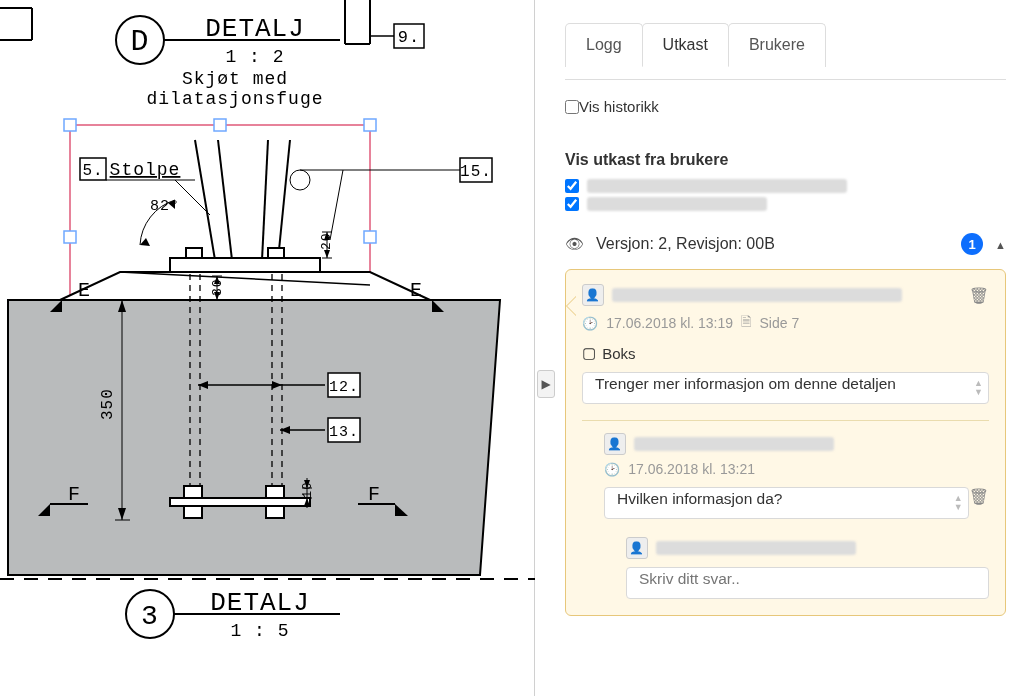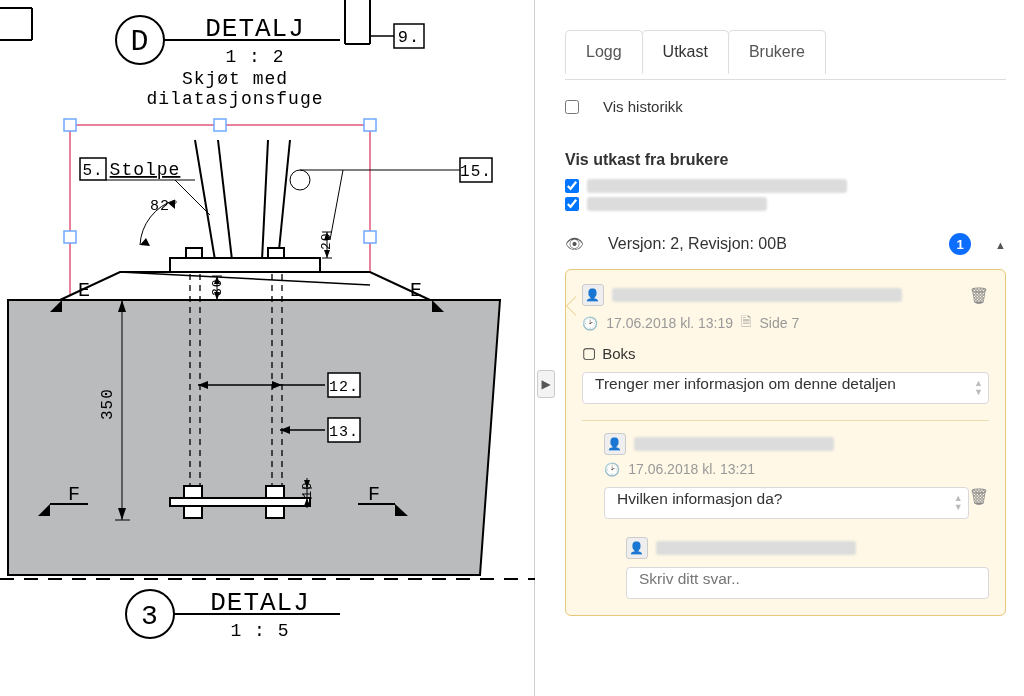--- a/index.html
+++ b/index.html
@@ -48,49 +48,49 @@
     padding: 12px 20px;
     border:1px solid #ddd;
     border-bottom:none;
     border-radius: 5px 5px 0 0;
     background:#fff;
     font-size: 16px;
     color:#555;
     margin-right:-1px;
     cursor:pointer;
     position:relative;
-    top:12px;
+    top:5px;
   }
   .tab.active {
     color:#333;
     z-index:2;
     border-bottom:1px solid #fff;
   }
   .tabs-bar-line {
     border-bottom:1px solid #ddd;
     margin-top:-1px;
     margin-bottom:18px;
   }
 
-  .chk-row { display:flex; align-items:center; gap:24px; margin-bottom:16px; }
+  .chk-row { display:flex; align-items:center; gap:0; margin-bottom:16px; }
   .chk-row input { width:14px; height:14px; }
 
   .section-heading { font-weight:700; margin-bottom:10px; font-size:16px;margin-top:36px; }
 
   .user-chk { display:flex; align-items:center; gap:8px; margin-bottom:4px; }
   .user-chk input { width:14px; height:14px; }
   .blurred {
     height:14px; width:260px; border-radius:3px;
     background: #dcdcdc;
     filter: blur(1px);
   }
   .blurred.sm { width:180px; }
 
   .version-row {
-    display:flex; align-items:center; gap:24px;
+    display:flex; align-items:center; gap:12px;
     margin-top:22px; margin-bottom:14px;
     font-size:16px;
   }
   .version-row .spacer { flex:1; }
   .badge {
     width:22px; height:22px; border-radius:11px;
     background:#0d6efd; color:#fff;
     display:flex; align-items:center; justify-content:center;
     font-size:13px; font-weight:600;
   }

